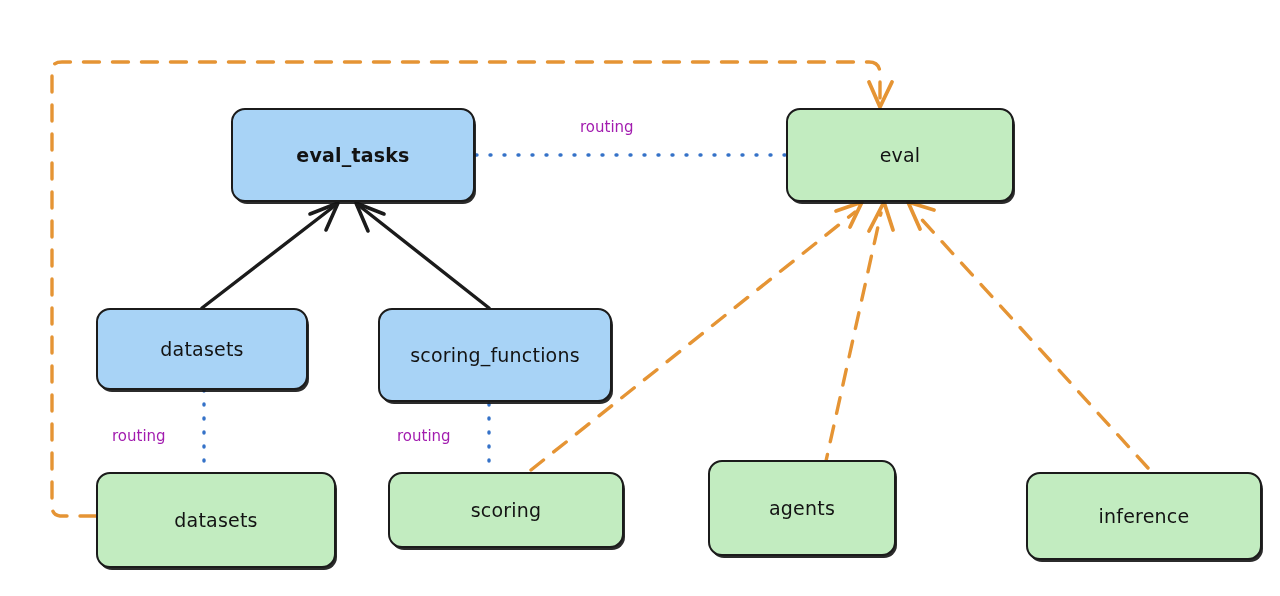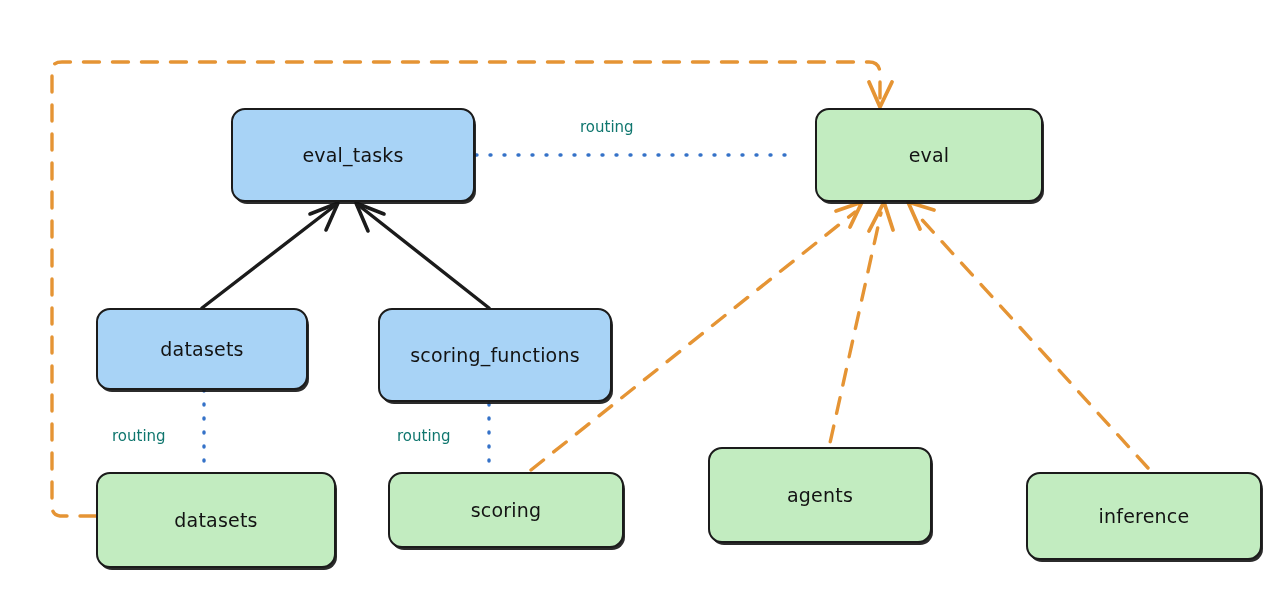--- a/index.html
+++ b/index.html
@@ -42,21 +42,21 @@
     box-shadow: 2px 3px 0 -1px rgba(20,20,20,0.9);
     z-index: 3;
   }
   .node.blue { background: #a8d3f6; }
   .node.green { background: #c2ecc0; }
 
   .edge-label {
     position: absolute;
     font-family: "DejaVu Sans", sans-serif;
     font-size: 15px;
-    color: #0f766e;
+    color: #a21caf;
     white-space: nowrap;
     z-index: 4;
   }
 </style>
 </head>
 <body>
 
 <div id="canvas">
 
   <svg id="edges" viewBox="0 0 1280 596" xmlns="http://www.w3.org/2000/svg">
@@ -79,45 +79,45 @@
     <path d="M 489 308 L 357 204" fill="none" stroke="#1b1b1b" stroke-width="3.4" stroke-linecap="round"></path>
     <path d="M 368 231 L 356 203 L 384 214" fill="none" stroke="#1b1b1b" stroke-width="3.6" stroke-linecap="round" stroke-linejoin="round"></path>
 
     <path d="M 476 155 L 785 155" fill="none" stroke="#3572c8" stroke-width="3.4" stroke-dasharray="1 13" stroke-linecap="round"></path>
 
     <path d="M 204 390 L 204 471" fill="none" stroke="#3572c8" stroke-width="3.4" stroke-dasharray="1 13" stroke-linecap="round"></path>
 
     <path d="M 489 390 L 489 471" fill="none" stroke="#3572c8" stroke-width="3.4" stroke-dasharray="1 13" stroke-linecap="round"></path>
   </svg>
 
-  <div class="node blue" style="left:231px; top:108px; width:244px; height:94px;">
+  <div class="node blue" style="left:231px; top:108px; width:244px; height:94px;font-weight:bold;">
     <span>eval_tasks</span>
   </div>
 
-  <div class="node green" style="left:786px; top:108px; width:228px; height:94px;margin-left:29px;">
+  <div class="node green" style="left:786px; top:108px; width:228px; height:94px;">
     <span>eval</span>
   </div>
 
   <div class="node blue" style="left:96px; top:308px; width:212px; height:82px;">
     <span>datasets</span>
   </div>
 
   <div class="node blue" style="left:378px; top:308px; width:234px; height:94px;">
     <span>scoring_functions</span>
   </div>
 
   <div class="node green" style="left:96px; top:472px; width:240px; height:96px;">
     <span>datasets</span>
   </div>
 
   <div class="node green" style="left:388px; top:472px; width:236px; height:76px;">
     <span>scoring</span>
   </div>
 
-  <div class="node green" style="left:708px; top:447px; width:224px; height:96px;">
+  <div class="node green" style="left:708px; top:460px; width:188px; height:96px;">
     <span>agents</span>
   </div>
 
   <div class="node green" style="left:1026px; top:472px; width:236px; height:88px;">
     <span>inference</span>
   </div>
 
   <div class="edge-label" style="left:580px; top:118px;">routing</div>
 
   <div class="edge-label" style="left:112px; top:427px;">routing</div>

